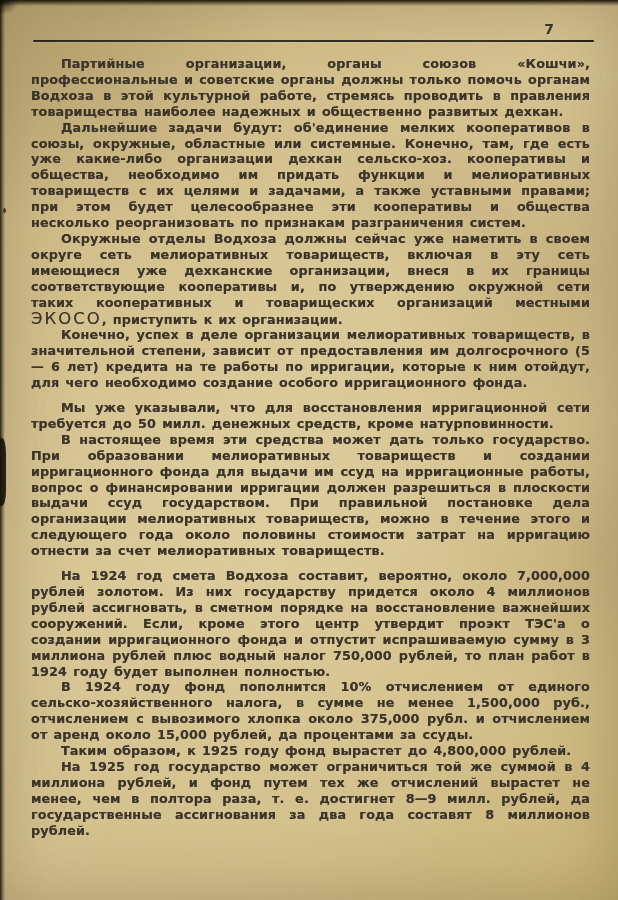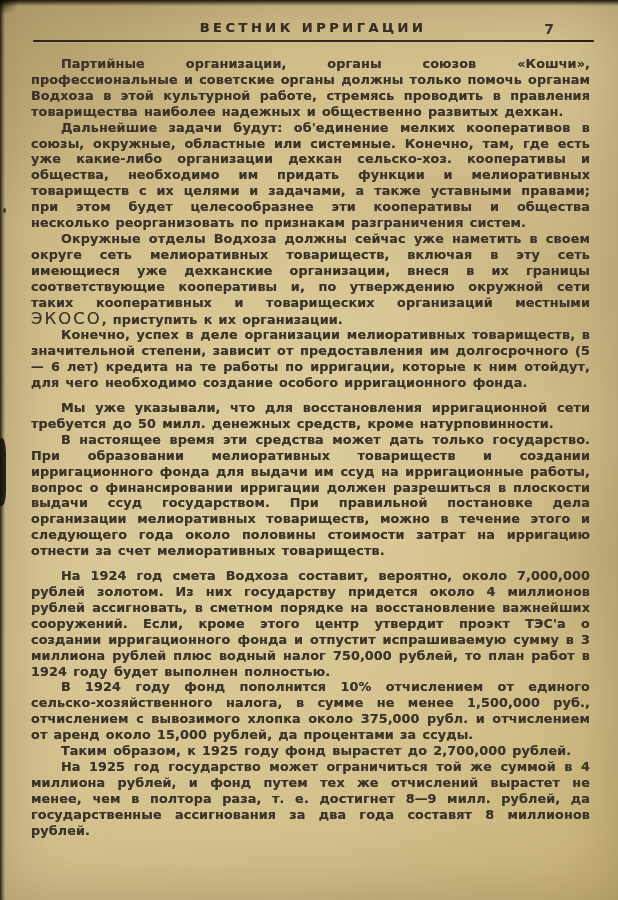--- a/index.html
+++ b/index.html
@@ -76,30 +76,29 @@
 <div class="page">
   <div class="paper"></div>
 
   <div class="edge-top"></div>
   <div class="edge-left"></div>
   <div class="corner-tl"></div>
   <div class="ink-blot"></div>
   <div class="speck"></div>
 
   <div class="header-row">
-    <div class="journal-title">ВЕСТНИК ИРРИГАЦИИ</div>
     <div class="page-number">7</div>
   </div>
   <div class="header-rule"></div>
 
   <div class="body-text">
       <p>Партийные организации, органы союзов «Кошчи», профессиональные и советские органы должны только помочь органам Водхоза в этой культурной работе, стремясь проводить в правления товарищества наиболее надежных и общественно развитых дехкан.</p>
       <p>Дальнейшие задачи будут: об'единение мелких кооперативов в союзы, окружные, областные или системные. Конечно, там, где есть уже какие-либо организации дехкан сельско-хоз. кооперативы и общества, необходимо им придать функции и мелиоративных товариществ с их целями и задачами, а также уставными правами; при этом будет целесообразнее эти кооперативы и общества несколько реорганизовать по признакам разграничения систем.</p>
       <p>Окружные отделы Водхоза должны сейчас уже наметить в своем округе сеть мелиоративных товариществ, включая в эту сеть имеющиеся уже дехканские организации, внеся в их границы соответствующие кооперативы и, по утверждению окружной сети таких кооперативных и товарищеских организаций местными <span class="em-caps">ЭКОСО</span>, приступить к их организации.</p>
       <p>Конечно, успех в деле организации мелиоративных товариществ, в значительной степени, зависит от предоставления им долгосрочного (5 — 6 лет) кредита на те работы по ирригации, которые к ним отойдут, для чего необходимо создание особого ирригационного фонда.</p>
       <p class="gap">Мы уже указывали, что для восстановления ирригационной сети требуется до 50 милл. денежных средств, кроме натурповинности.</p>
       <p>В настоящее время эти средства может дать только государство. При образовании мелиоративных товариществ и создании ирригационного фонда для выдачи им ссуд на ирригационные работы, вопрос о финансировании ирригации должен разрешиться в плоскости выдачи ссуд государством. При правильной постановке дела организации мелиоративных товариществ, можно в течение этого и следующего года около половины стоимости затрат на ирригацию отнести за счет мелиоративных товариществ.</p>
       <p class="gap">На 1924 год смета Водхоза составит, вероятно, около 7,000,000 рублей золотом. Из них государству придется около 4 миллионов рублей ассигновать, в сметном порядке на восстановление важнейших сооружений. Если, кроме этого центр утвердит проэкт ТЭС'а о создании ирригационного фонда и отпустит испрашиваемую сумму в 3 миллиона рублей плюс водный налог 750,000 рублей, то план работ в 1924 году будет выполнен полностью.</p>
       <p>В 1924 году фонд пополнится 10% отчислением от единого сельско-хозяйственного налога, в сумме не менее 1,500,000 руб., отчислением с вывозимого хлопка около 375,000 рубл. и отчислением от аренд около 15,000 рублей, да процентами за ссуды.</p>
-      <p>Таким образом, к 1925 году фонд вырастет до 2,700,000 рублей.</p>
+      <p>Таким образом, к 1925 году фонд вырастет до 4,800,000 рублей.</p>
       <p>На 1925 год государство может ограничиться той же суммой в 4 миллиона рублей, и фонд путем тех же отчислений вырастет не менее, чем в полтора раза, т. е. достигнет 8—9 милл. рублей, да государственные ассигнования за два года составят 8 миллионов рублей.</p>
     </div>
 </div>
 
 </body></html>

